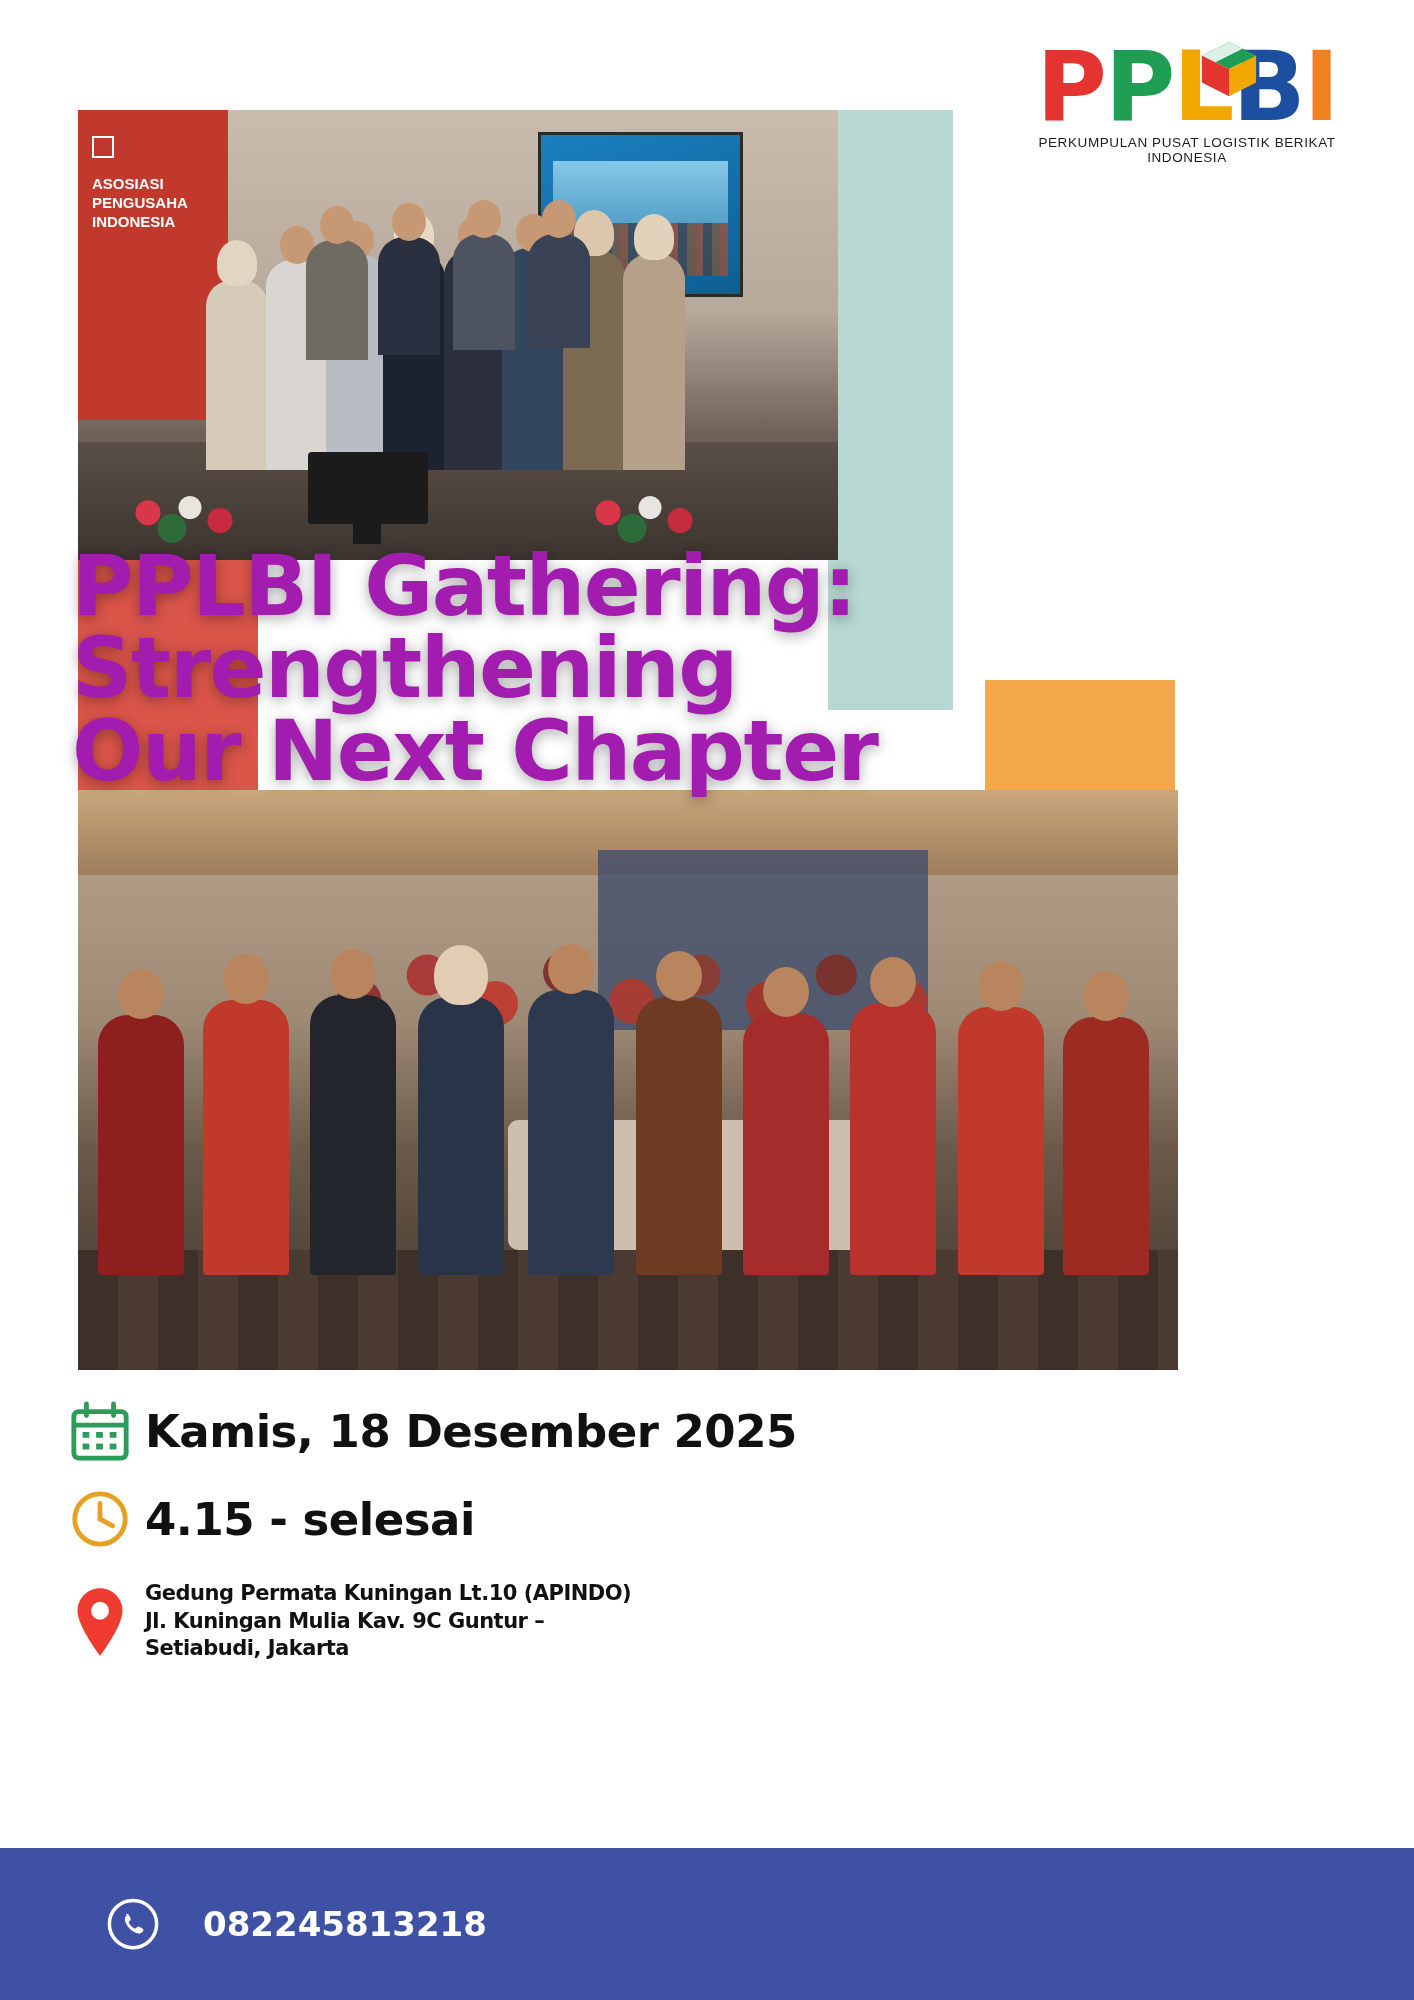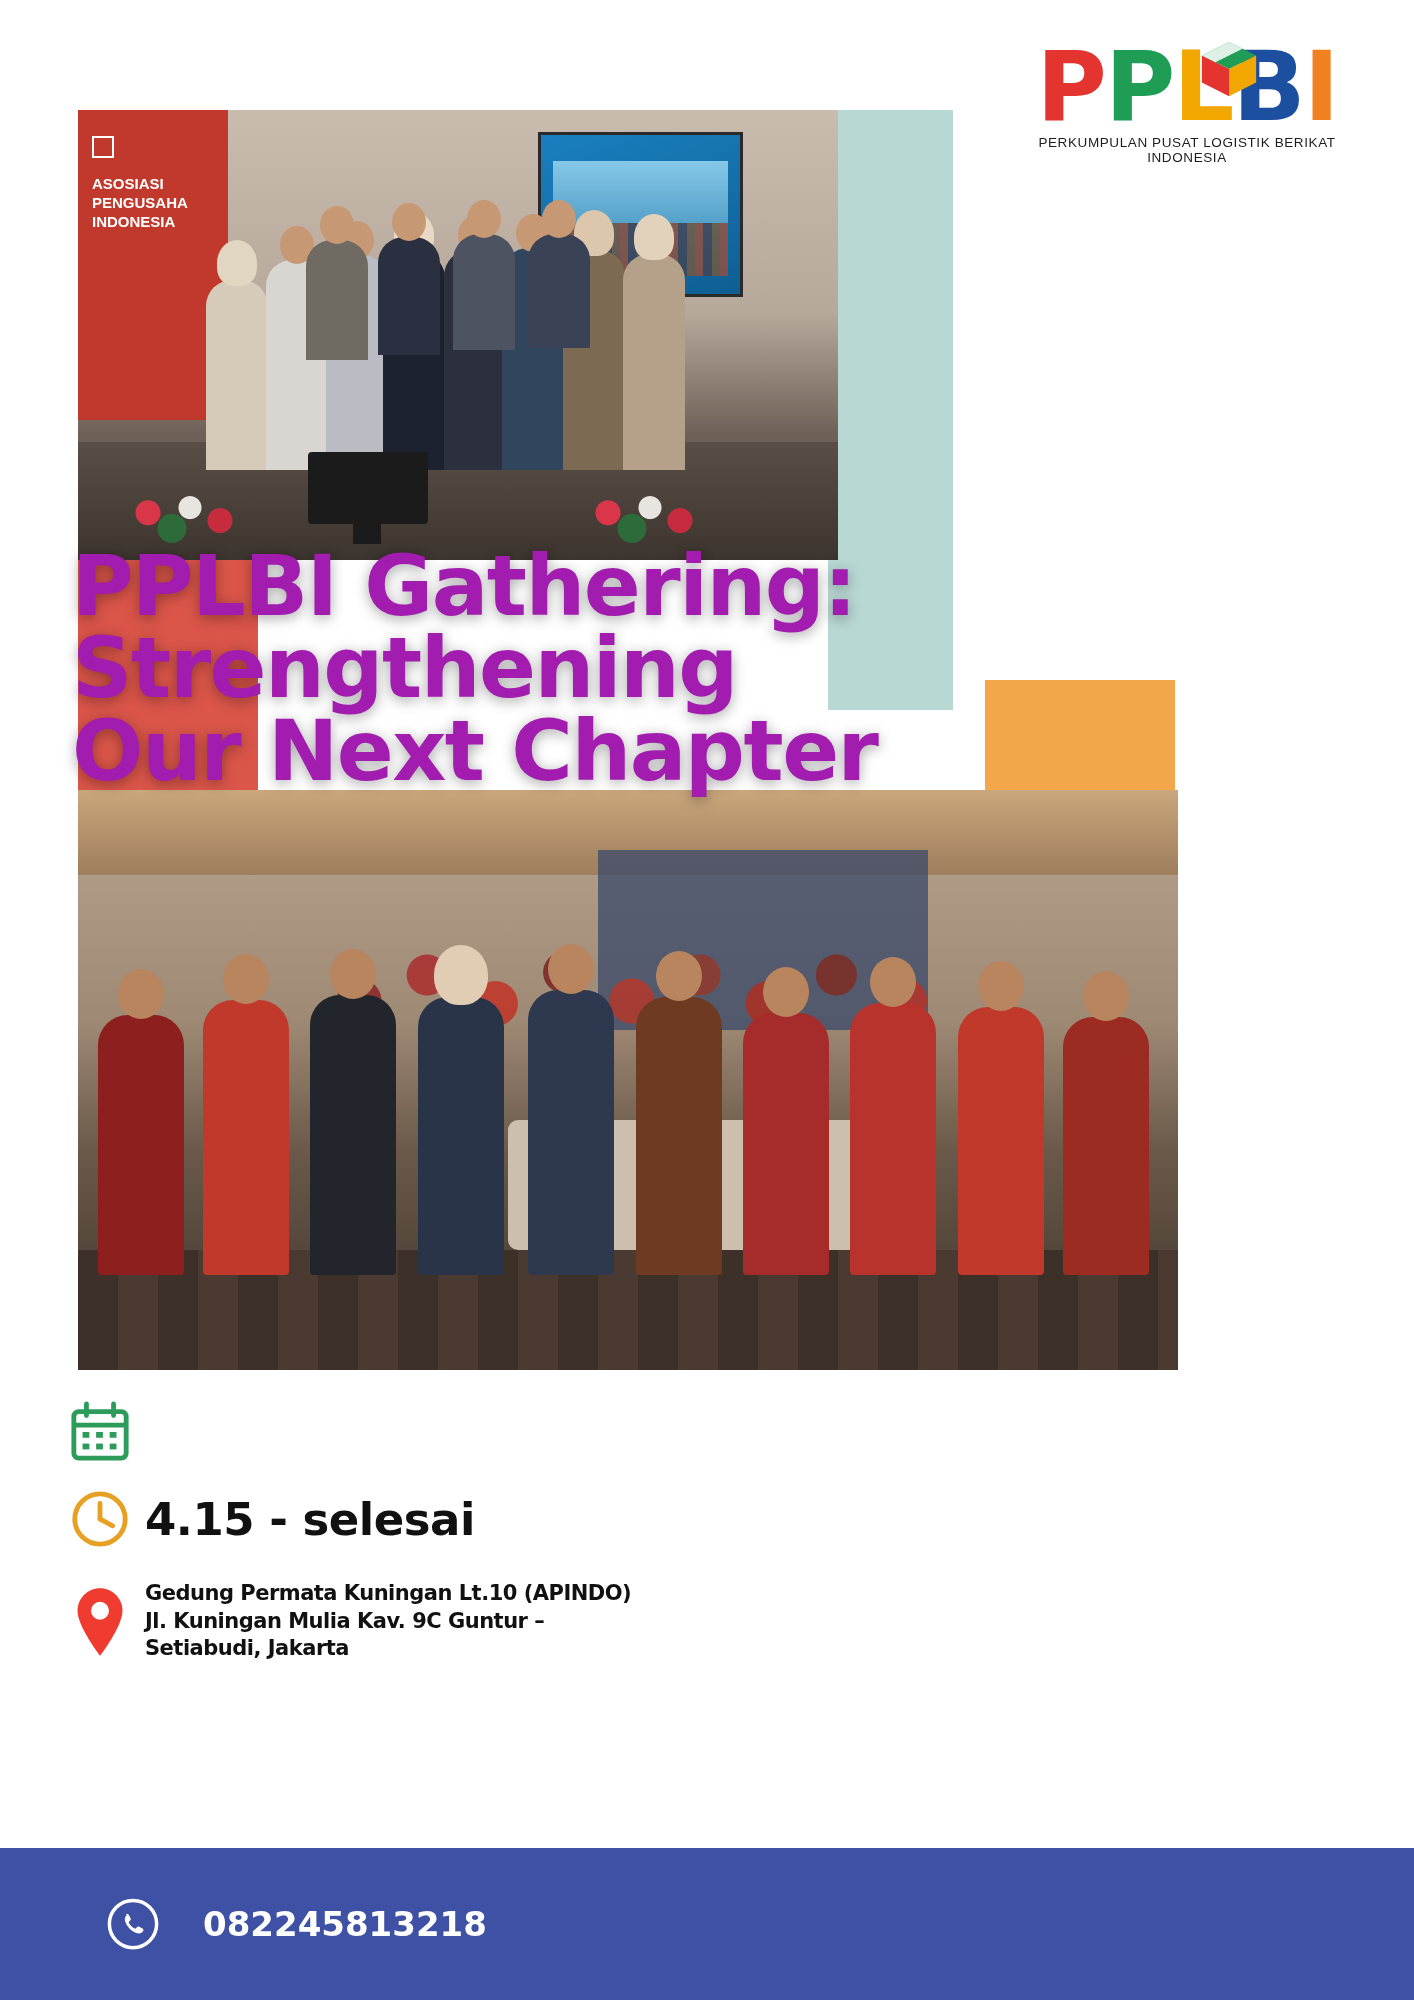--- a/index.html
+++ b/index.html
@@ -417,20 +417,21 @@
           <g fill="#2d9c5a">
             <rect x="14" y="33" width="7" height="6"></rect>
               <rect x="28" y="33" width="7" height="6"></rect>
               <rect x="42" y="33" width="7" height="6"></rect>
             <rect x="14" y="45" width="7" height="6"></rect>
               <rect x="28" y="45" width="7" height="6"></rect>
               <rect x="42" y="45" width="7" height="6"></rect>
           </g>
         </svg>
       </div>
+      <div class="info-text">Kamis, 18 Desember 2025</div>
     </div>
 
     <div class="info-row">
       <div class="info-icon">
         <svg width="62" height="62" viewBox="0 0 64 64">
           <circle cx="32" cy="32" r="26" fill="none" stroke="#e6a023" stroke-width="5"></circle>
           <line x1="32" y1="32" x2="32" y2="16" stroke="#e6a023" stroke-width="5" stroke-linecap="round"></line>
           <line x1="32" y1="32" x2="45" y2="39" stroke="#e6a023" stroke-width="5" stroke-linecap="round"></line>
         </svg>
       </div>

